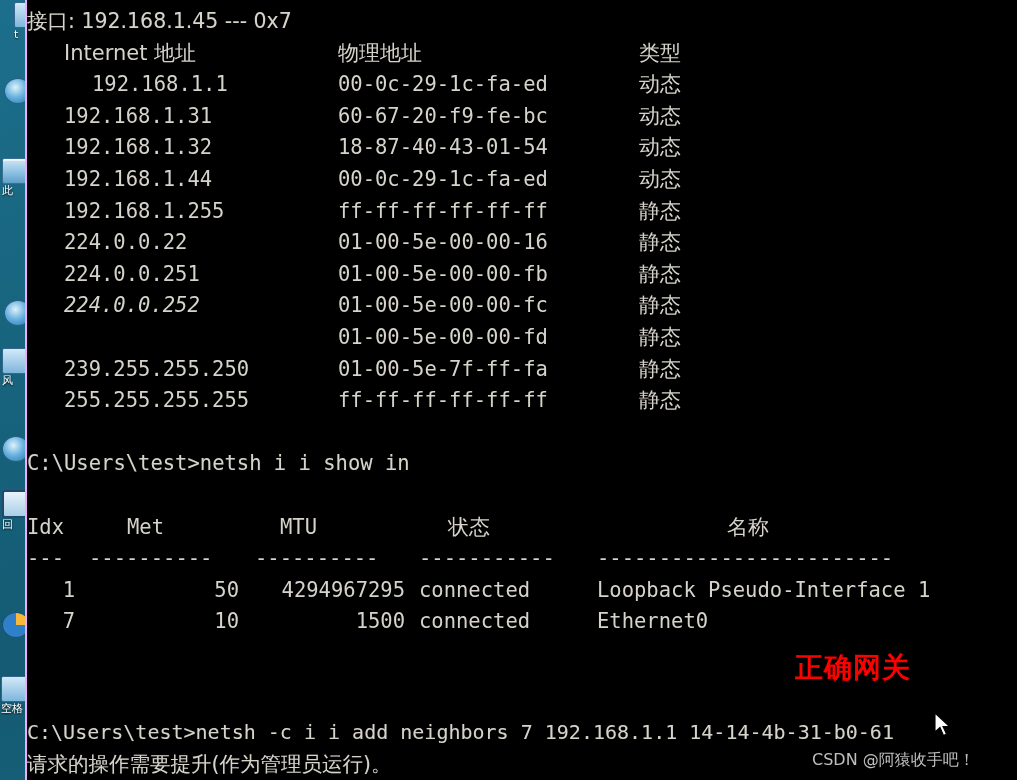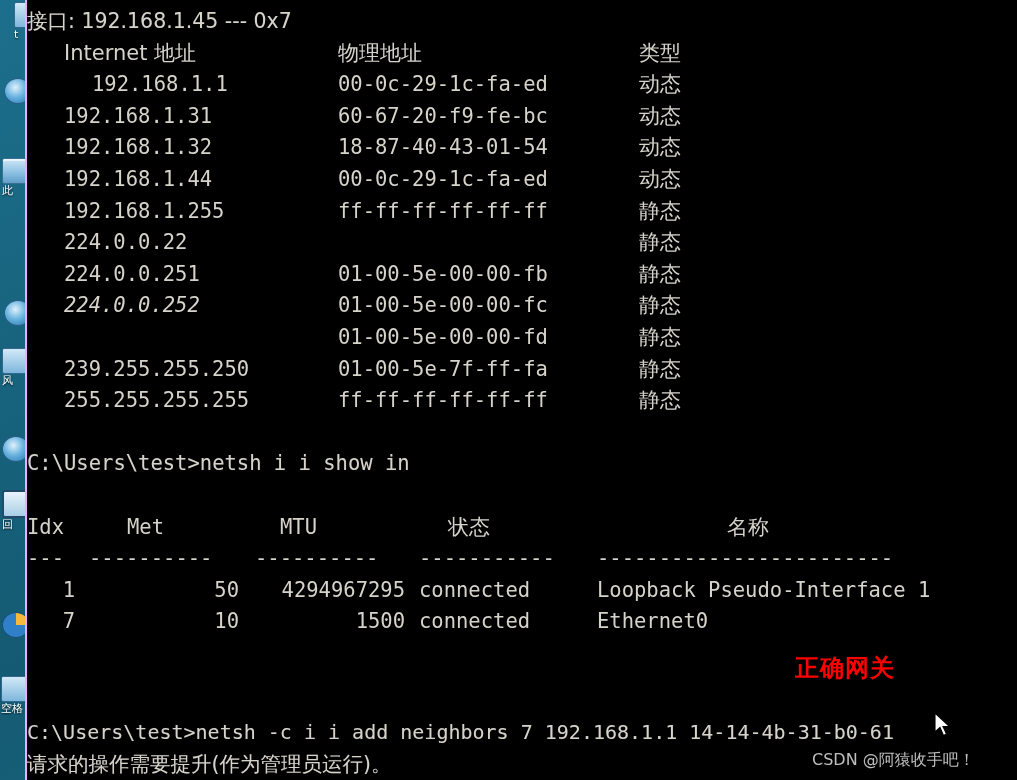--- a/index.html
+++ b/index.html
@@ -121,21 +121,21 @@
   }
   .cell.right { text-align: right; }
 
   
   #annotation {
     position: absolute;
     left: 795px;
     top: 652px;
     color: #fe0000;
     font-family: "DejaVu Sans", "Liberation Sans", sans-serif;
-    font-size: 24px;
+    font-size: 28px;
     font-weight: 700;
     line-height: 32px;
     white-space: nowrap;
     letter-spacing: 1px;
   }
 
   
   #watermark {
     position: absolute;
     left: 812px;
@@ -232,20 +232,21 @@
         <span class="cell" style="left:311px;">00-0c-29-1c-fa-ed</span>
         <span class="cell cjk" style="left:612px;">动态</span>
       </div>
       <div class="row">
         <span class="cell" style="left:37px;">192.168.1.255</span>
         <span class="cell" style="left:311px;">ff-ff-ff-ff-ff-ff</span>
         <span class="cell cjk" style="left:612px;">静态</span>
       </div>
       <div class="row">
         <span class="cell" style="left:37px;">224.0.0.22</span>
+        <span class="cell" style="left:311px;">01-00-5e-00-00-16</span>
         <span class="cell cjk" style="left:612px;">静态</span>
       </div>
       <div class="row">
         <span class="cell" style="left:37px;">224.0.0.251</span>
         <span class="cell" style="left:311px;">01-00-5e-00-00-fb</span>
         <span class="cell cjk" style="left:612px;">静态</span>
       </div>
       <div class="row">
         <span class="cell" style="left:37px;font-style:italic;">224.0.0.252</span>
         <span class="cell" style="left:311px;">01-00-5e-00-00-fc</span>

